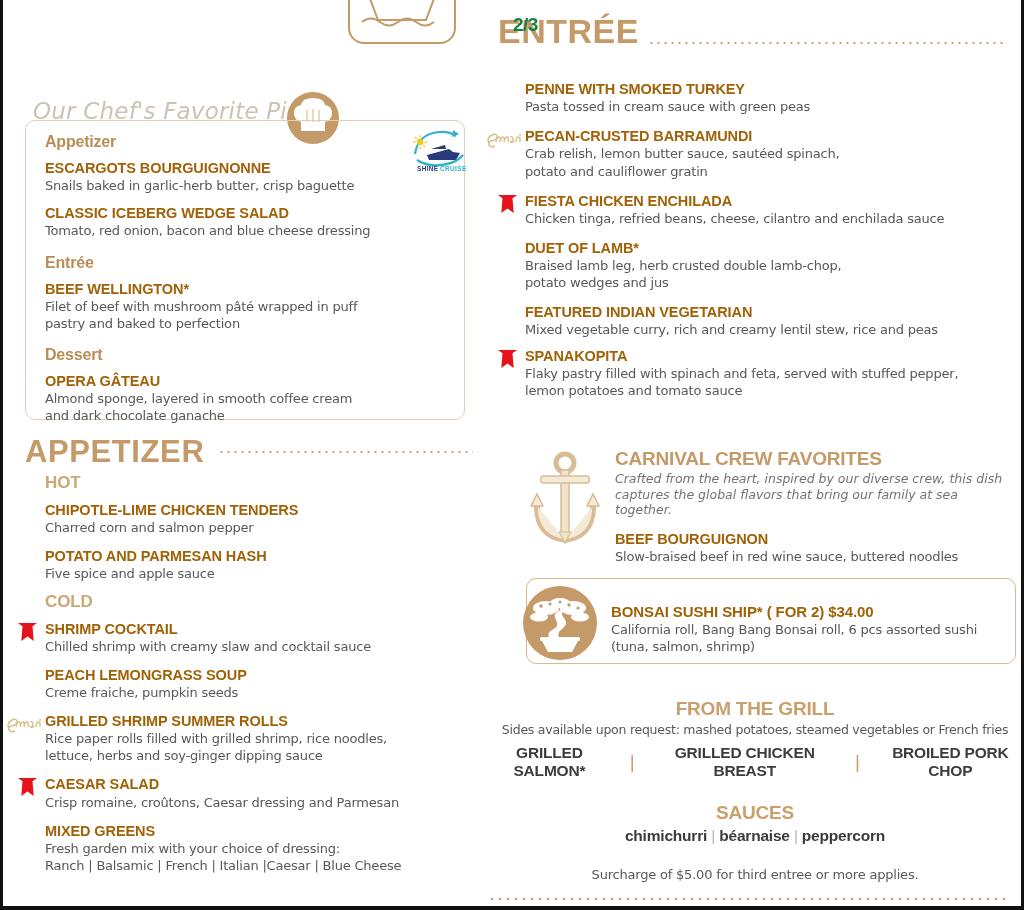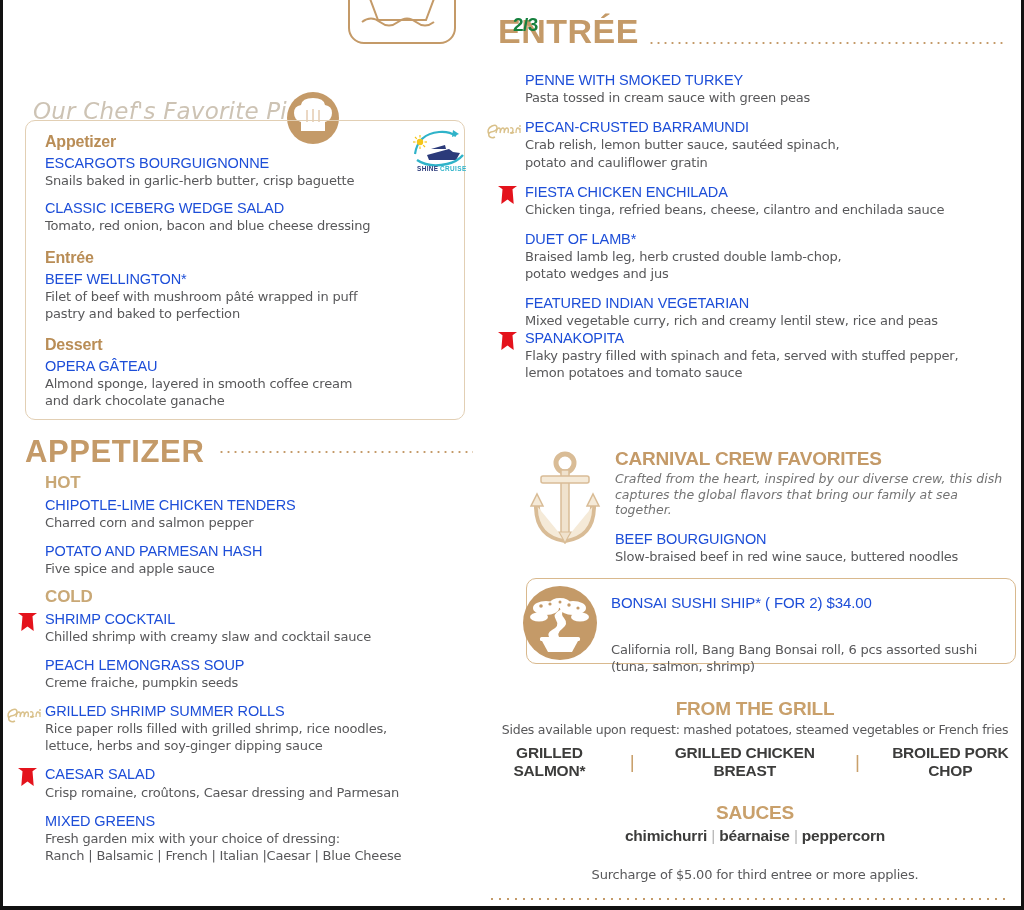--- a/index.html
+++ b/index.html
@@ -20,26 +20,27 @@
     overflow: hidden;
     box-sizing: border-box;
     border-left: 3px solid #111;
     border-right: 3px solid #111;
     border-bottom: 4px solid #111;
   }
 
   
   .dish-name {
     font-family: "Liberation Sans", sans-serif;
-    font-weight: normal;
+    font-weight: bold;
     font-size: 14.5px;
     letter-spacing: -0.1px;
-    color: #1d4ed8;
+    color: #a16207;
     line-height: 1.18;
     text-transform: uppercase;
+    margin-top: 9px;
   }
   .dish-desc {
     font-family: "DejaVu Sans", sans-serif;
     font-size: 13px;
     color: #58585a;
     line-height: 1.32;
     letter-spacing: -0.2px;
   }
   .dish { margin-bottom: 12px; position: relative; }
 
@@ -583,21 +584,21 @@
         <circle cx="55" cy="22" r="1.6"></circle>
         <circle cx="37" cy="16" r="1.5"></circle>
       </g>
       <path d="M37 24 q-8 4 -4 10 q4 6 -4 10 q-6 3 -2 9 l10 0 q-4 -6 2 -10 q7 -5 2 -11 q-4 -4 0 -8 z" fill="#ffffff"></path>
       <path d="M19 55 h36 l-6 11 h-24 z" fill="#ffffff"></path>
       <rect x="17" y="51" width="40" height="4" rx="1.5" fill="#ffffff"></rect>
     </svg>
   </div>
   <div style="position:absolute; left:608px; top:594px; width:400px;">
     <div class="dish-name" style="font-size:15px;">BONSAI SUSHI SHIP* ( FOR 2) $34.00</div>
-    <div class="dish-desc" style="max-width:392px;margin-top:29px;">California roll, Bang Bang Bonsai roll, 6 pcs assorted sushi (tuna, salmon, shrimp)</div>
+    <div class="dish-desc" style="max-width:392px;">California roll, Bang Bang Bonsai roll, 6 pcs assorted sushi (tuna, salmon, shrimp)</div>
   </div>
 
   <div class="grill-wrap" style="left:480px;">
     <div class="center-head">FROM THE GRILL</div>
     <div class="grill-note">Sides available upon request: mashed potatoes, steamed vegetables or French fries</div>
     <div class="grill-items">
       <span>GRILLED SALMON*</span>
       <span class="sep">|</span>
       <span>GRILLED CHICKEN BREAST</span>
       <span class="sep">|</span>

